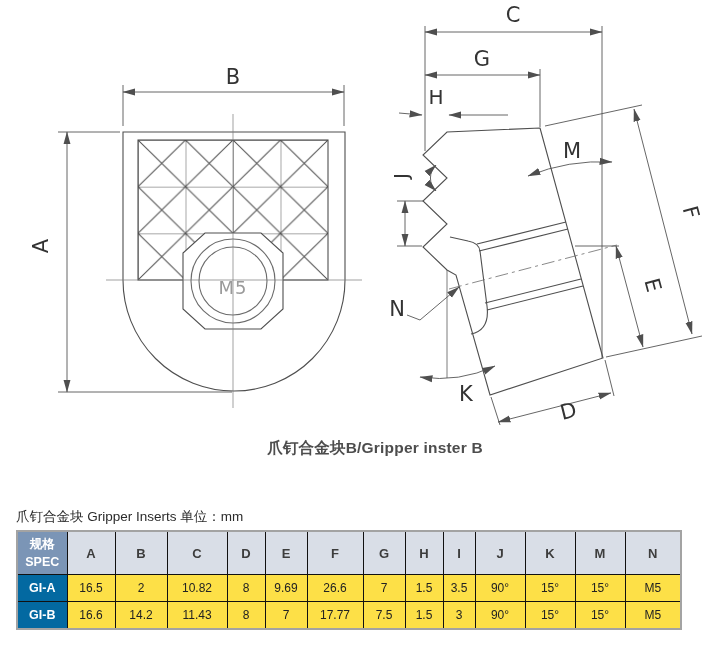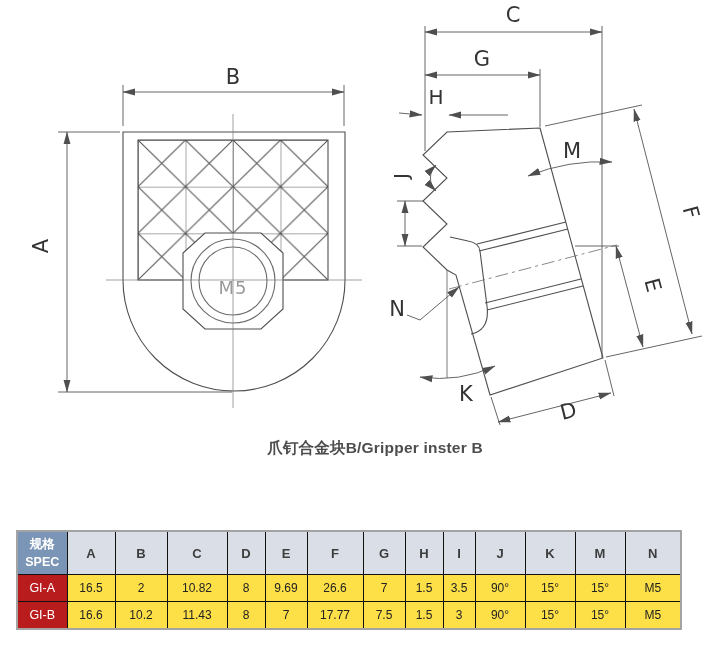--- a/index.html
+++ b/index.html
@@ -8,21 +8,21 @@
   svg text{font-family:"DejaVu Sans","Liberation Sans",sans-serif;}
   .caption{position:absolute;left:30px;top:438px;width:690px;text-align:center;
            font-size:15.5px;font-weight:bold;color:#4d4d4d;letter-spacing:.2px;}
   .tbl-title{position:absolute;left:16px;top:508px;font-size:13.5px;color:#2b2b2b;}
   table.spec{position:absolute;left:16px;top:530px;border-collapse:collapse;table-layout:fixed;
              border:2px solid #a3a3a3;}
   table.spec th,table.spec td{border:1px solid #111;text-align:center;vertical-align:middle;
              padding:0;overflow:hidden;}
   table.spec thead th{height:42px;background:#D9DEE7;color:#3d3d3d;font-size:13px;font-weight:600;}
   table.spec thead th.spec-head{background:#7B95B6;color:#fff;font-size:12.5px;line-height:1.45;font-weight:600;}
-  table.spec tbody th{height:26px;background:#b91c1c;color:#fff;font-size:12.5px;font-weight:400;}
+  table.spec tbody th{height:26px;background:#0369a1;color:#fff;font-size:12.5px;font-weight:700;}
   table.spec tbody td{height:26px;background:#fde047;color:#222;font-size:12px;}
 </style>
 </head>
 <body>
 
 <div class="page">
 
   
   <svg width="716" height="470" viewBox="0 0 716 470">
     <defs>
@@ -127,20 +127,21 @@
 
       <polyline stroke="#555" stroke-width="0.9" points="407,315 420,320 459,287" marker-end="url(#arr)"></polyline>
       <text x="397" y="316" text-anchor="middle" font-size="21" fill="#333" stroke="none">N</text>
     </g>
   </svg>
 
   
   <div class="caption">爪钉合金块B/Gripper inster B</div>
 
   
+  <div class="tbl-title">爪钉合金块 Gripper Inserts 单位：mm</div>
 
   <table class="spec">
     <colgroup>
       <col style="width:50px">
         <col style="width:48px">
         <col style="width:52px">
         <col style="width:60px">
       <col style="width:38px">
         <col style="width:42px">
         <col style="width:56px">
@@ -183,21 +184,21 @@
         <td>1.5</td>
         <td>3.5</td>
         <td>90°</td>
         <td>15°</td>
         <td>15°</td>
         <td>M5</td>
       </tr>
       <tr>
         <th>GI-B</th>
         <td>16.6</td>
-        <td>10.2</td>
+        <td>14.2</td>
         <td>11.43</td>
         <td>8</td>
         <td>7</td>
         <td>17.77</td>
         <td>7.5</td>
         <td>1.5</td>
         <td>3</td>
         <td>90°</td>
         <td>15°</td>
         <td>15°</td>

